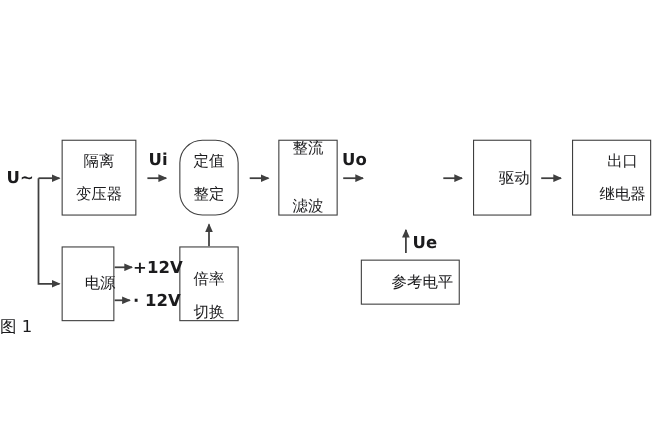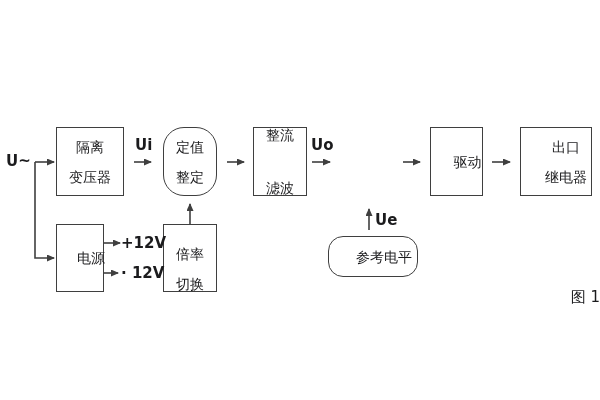--- a/index.html
+++ b/index.html
@@ -36,34 +36,34 @@
     position:absolute;
     color:var(--text);
     font-size:15px;line-height:15px;
     font-weight:600;
     white-space:nowrap;
   }
   .caption{
     position:absolute;
     left:0;top:290;width:600px;
     top:290px;
-    text-align:right;
+    text-align:left;
     color:var(--text);
     font-size:15px;line-height:15px;
   }
   
   #b-isolation     {left:56px;  top:127px; width:68px; height:69px;}
   #b-setting       {left:163px; top:127px; width:54px; height:69px;border-radius:21px;}
   #b-rectifier     {left:253px; top:127px; width:54px; height:69px;justify-content:space-between;}
   #b-leveldetect   {left:341px; top:127px; width:57px; height:69px;}
   #b-drive         {left:430px; top:127px; width:53px; height:69px;}
   #b-outputrelay   {left:520px; top:127px; width:72px; height:69px;padding-left:20px;}
   #b-power         {left:56px;  top:224px; width:48px; height:68px;}
   #b-ratioswitch   {left:163px; top:224px; width:54px; height:68px;justify-content:flex-end;}
-  #b-reference     {left:328px; top:236px; width:90px; height:41px;border-radius:15px;}
+  #b-reference     {left:328px; top:236px; width:90px; height:41px;}
   
   #l-input  {left:6px;   top:154px;}
   #l-ui     {left:135px; top:138px;}
   #l-uo     {left:311px; top:138px;}
   #l-ue     {left:375px; top:213px;}
   #l-plus12 {left:121px; top:236px;}
   #l-minus12{left:121px; top:266px;}
 </style>
 </head>
 <body>

